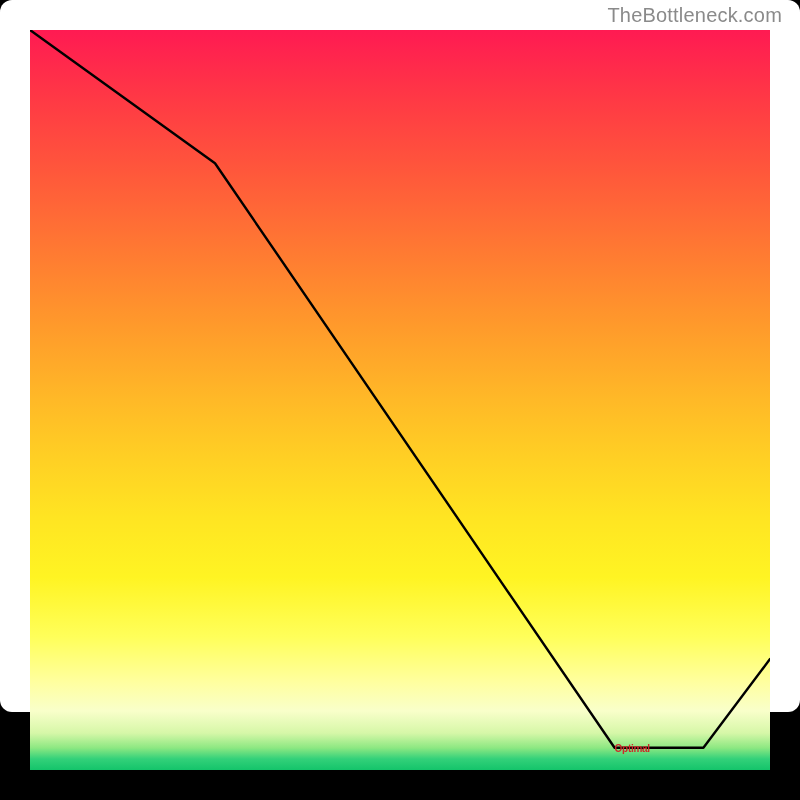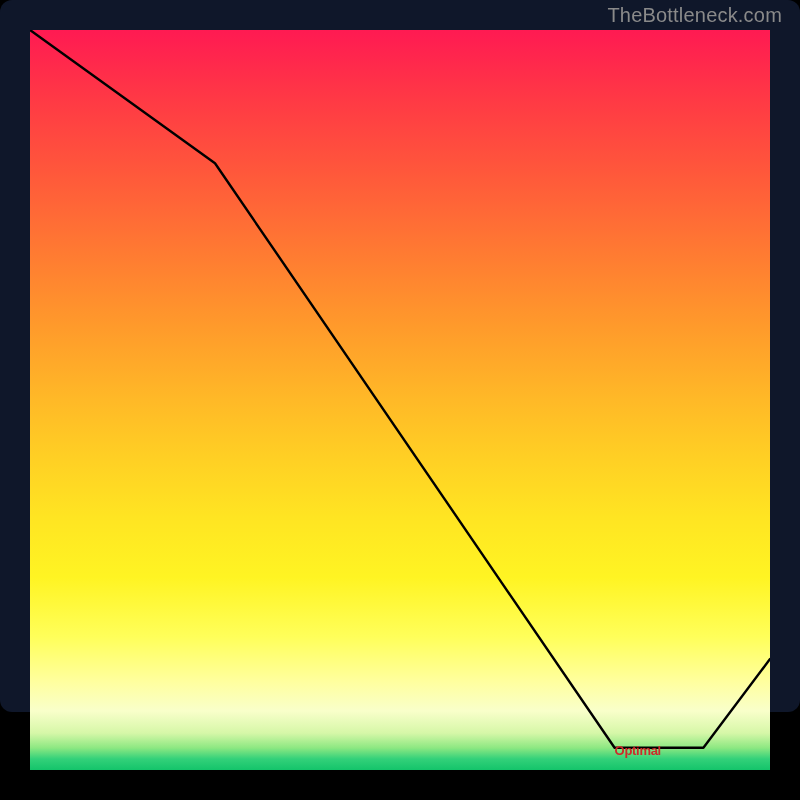--- a/index.html
+++ b/index.html
@@ -10,21 +10,21 @@
     background: #000;
     overflow: hidden;
     font-family: Arial, Helvetica, sans-serif;
   }
   .frame {
     position: absolute;
     left: 0;
     top: 0;
     width: 800px;
     height: 712px;
-    background: #0f172a;
+    background: #ffffff;
     border-radius: 12px;
   }
   .watermark {
     position: absolute;
     top: 4px;
     right: 18px;
     color: #8a8a8a;
     font-size: 20px;
     font-weight: 500;
     letter-spacing: 0.2px;
@@ -65,21 +65,21 @@
   }
   .curve {
     position: absolute;
     inset: 0;
     width: 100%;
     height: 100%;
   }
   .annotation {
     position: absolute;
     color: #cc2b2b;
-    font-size: 13px;
+    font-size: 10px;
     font-weight: 700;
     letter-spacing: -0.3px;
     white-space: nowrap;
   }
 </style>
 </head>
 <body>
 
 <div class="frame">
 

